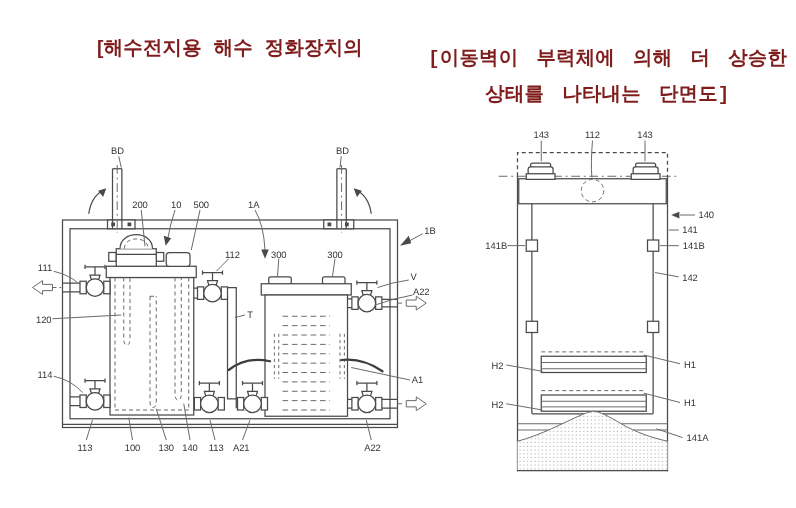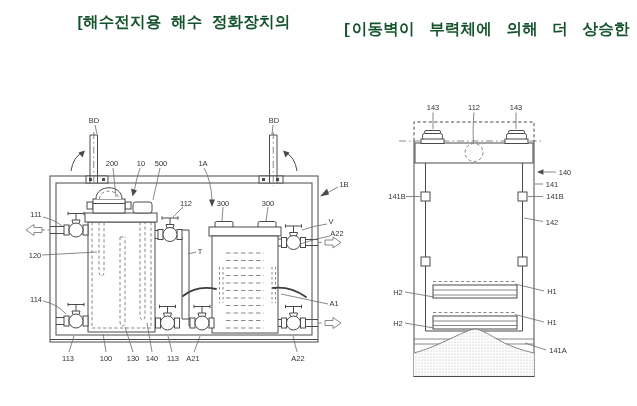--- a/index.html
+++ b/index.html
@@ -1,19 +1,19 @@
 <!DOCTYPE html>
 <html><head>
 <meta charset="utf-8">
 <style>
   html,body{margin:0;padding:0;background:#fff;}
   .canvas{position:relative;width:637px;height:406px;background:#fff;overflow:hidden;
           font-family:"Liberation Sans",sans-serif;}
-  .fig-title{position:absolute;text-align:center;font-weight:700;color:#14532d;
-             font-size:15.5px;line-height:1.85;word-spacing:5px;letter-spacing:0.2px;}
+  .fig-title{position:absolute;text-align:center;font-weight:700;color:#7f1d1d;
+             font-size:15.5px;line-height:1.85;word-spacing:5px;letter-spacing:0.2px;margin-top:17px;}
   #title-left{left:28px;top:8px;width:312px;}
   #title-right{left:338px;top:16px;width:296px;font-family:Liberation Mono, monospace;}
   svg{position:absolute;overflow:visible;}
   #fig-left{left:0;top:95px;}
   #fig-right{left:385px;top:95px;}
   svg .ln{stroke:#4a4a4a;stroke-width:1;fill:none;}
   svg .thin{stroke:#6a6a6a;stroke-width:0.8;fill:none;}
   svg .wfill{fill:#ffffff;}
   svg .dash{stroke-dasharray:3.2,2.4;}
   svg .dashdot{stroke-dasharray:7,3,1.5,3;}
@@ -26,20 +26,21 @@
 <body>
 
 <div class="canvas">
 
   <div class="fig-title" id="title-left">
     <div>[해수전지용 해수 정화장치의</div>
   </div>
 
   <div class="fig-title" id="title-right">
     <div>[이동벽이 부력체에 의해 더 상승한</div>
+    <div>상태를 나타내는 단면도]</div>
   </div>
 
   <svg id="fig-left" width="360" height="300" viewBox="0 0 360 300">
     <defs>
       <g id="valve">
         <line class="ln" x1="-8" y1="-16.5" x2="8" y2="-16.5"></line>
         <line class="ln" x1="-8" y1="-18.2" x2="-8" y2="-14.8"></line>
         <line class="ln" x1="8" y1="-18.2" x2="8" y2="-14.8"></line>
         <line class="ln" x1="0" y1="-16.5" x2="0" y2="-10"></line>
         <polygon class="ln wfill" points="-4,-10 4,-10 3,-6.5 -3,-6.5"></polygon>

